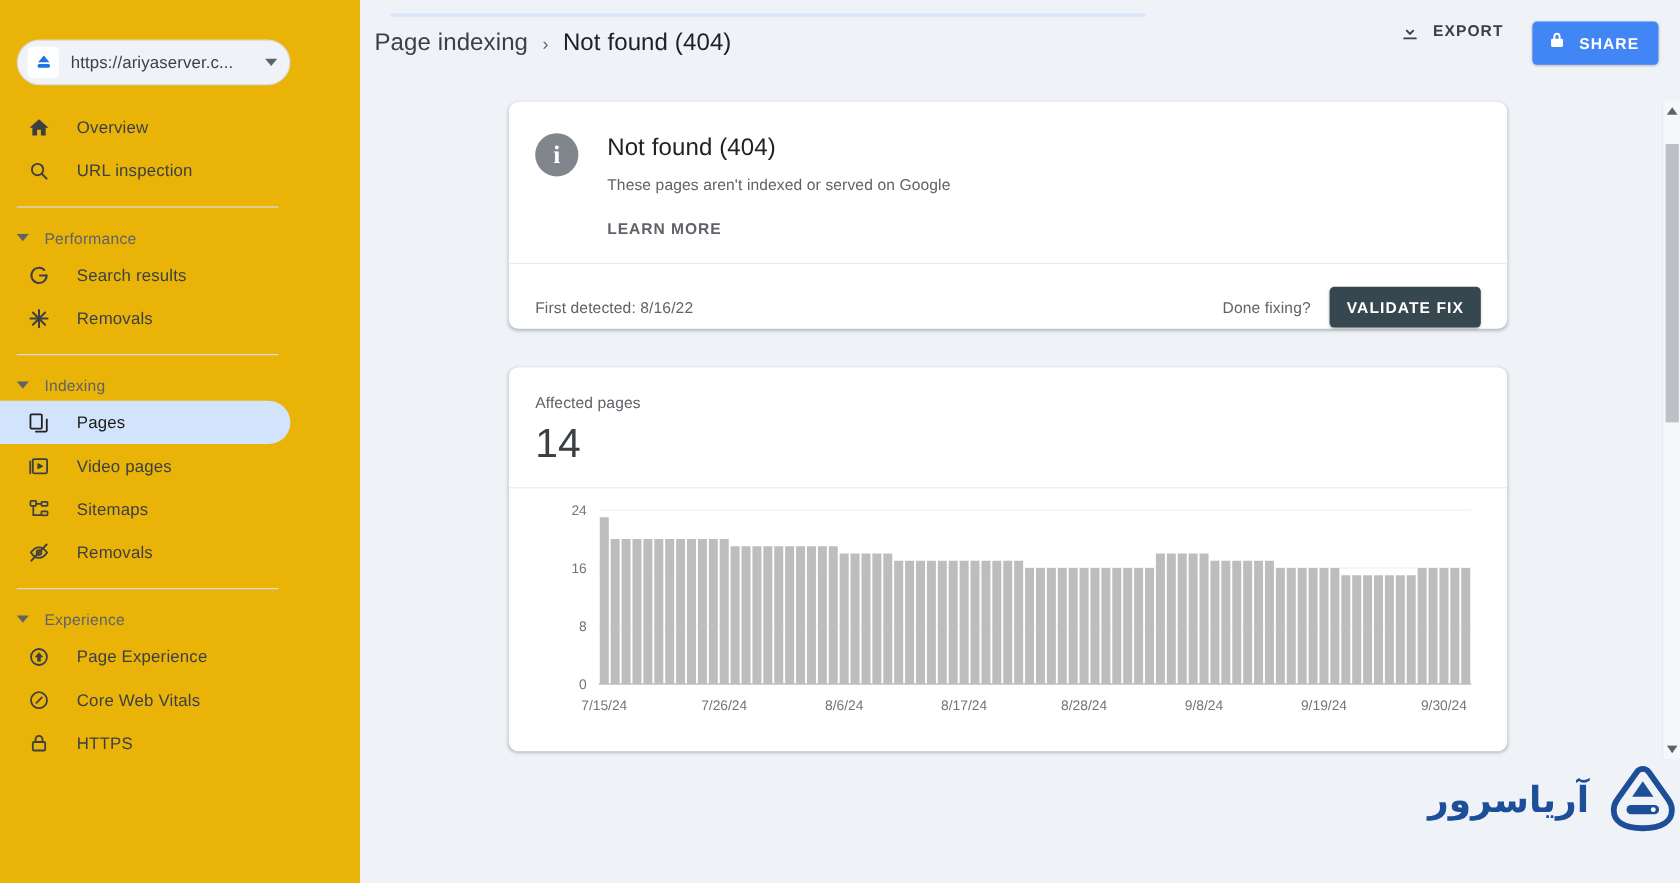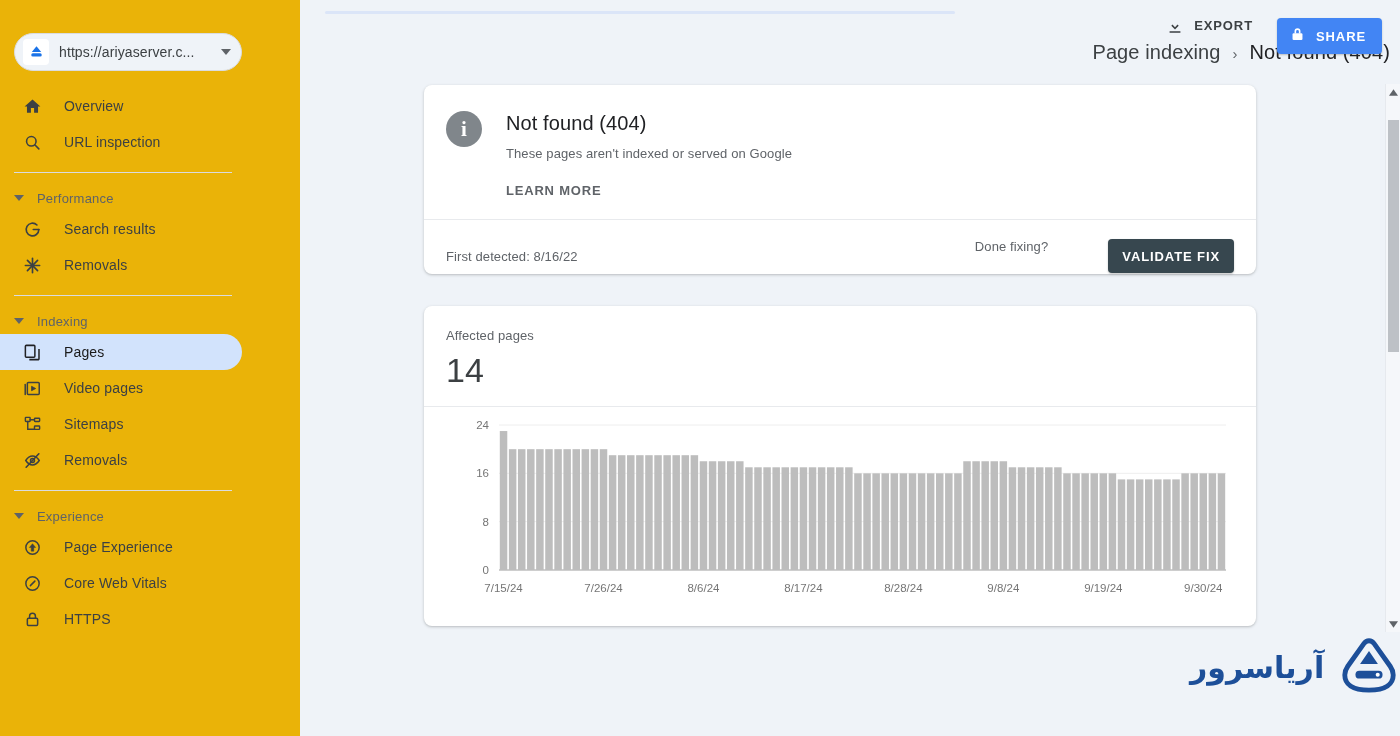--- a/index.html
+++ b/index.html
@@ -69,22 +69,22 @@
     width:0;height:0;border-left:5px solid transparent;border-right:5px solid transparent;
     border-top:6px solid #5f6368;flex:0 0 auto;margin-right:13px;
   }
   .group-label{font-size:13px;color:#5f6368;letter-spacing:.2px;}
 
   
   .main{
     position:absolute;left:300px;top:0;width:1100px;height:736px;
   }
   .header{
-    position:absolute;left:0;top:20px;width:1090px;height:64px;
-    display:flex;align-items:center;justify-content:flex-end;
+    position:absolute;left:0;top:4px;width:1090px;height:64px;
+    display:flex;align-items:center;
   }
   .breadcrumb{
     display:flex;align-items:baseline;margin-left:12px;
   }
   .crumb{
     font-size:20px;color:#3c4043;letter-spacing:.1px;cursor:pointer;
   }
   .crumb.current{color:#202124;cursor:default;}
   .crumb-sep{
     font-size:15px;color:#5f6368;margin:0 12px;
@@ -130,21 +130,21 @@
     color:#5f6368;letter-spacing:.8px;cursor:pointer;
   }
   .card-divider{
     position:absolute;left:0;right:0;top:134px;height:1px;background:#e8eaed;
   }
   .issue-foot{
     position:absolute;left:0;right:0;top:144px;height:54px;
     display:flex;align-items:center;padding:0 22px 0 22px;box-sizing:border-box;
   }
   .first-detected{font-size:13px;color:#5f6368;letter-spacing:.1px;}
-  .foot-right{margin-left:auto;display:flex;align-items:flex-start;gap:44px;}
+  .foot-right{margin-left:auto;display:flex;align-items:center;}
   .done-fixing{font-size:13px;color:#5f6368;margin-right:16px;letter-spacing:.1px;}
   .btn-validate{
     background:#37474f;border:none;border-radius:4px;color:#ffffff;
     font-size:13px;font-weight:bold;letter-spacing:.9px;height:34px;padding:0 14px;
     cursor:pointer;box-shadow:0 1px 2px rgba(60,64,67,.3);
     font-family:"Liberation Sans",sans-serif;
   }
 
   
   .chart-head{padding:22px 0 0 22px;}

